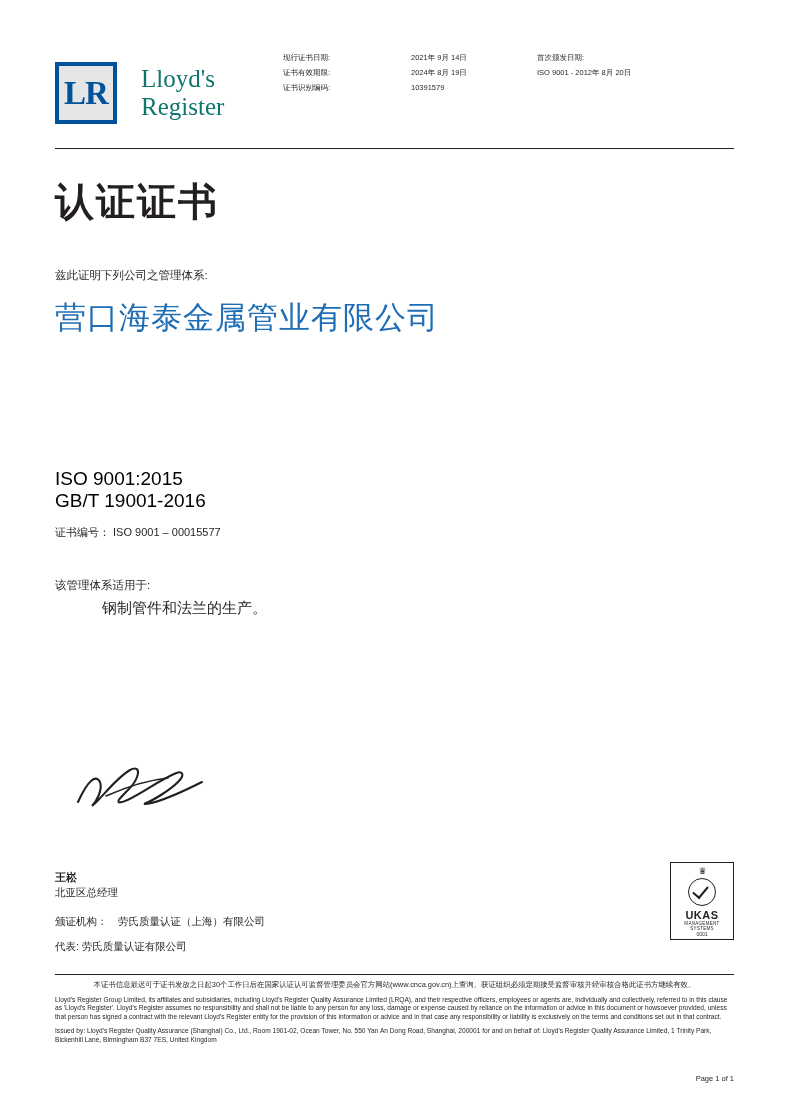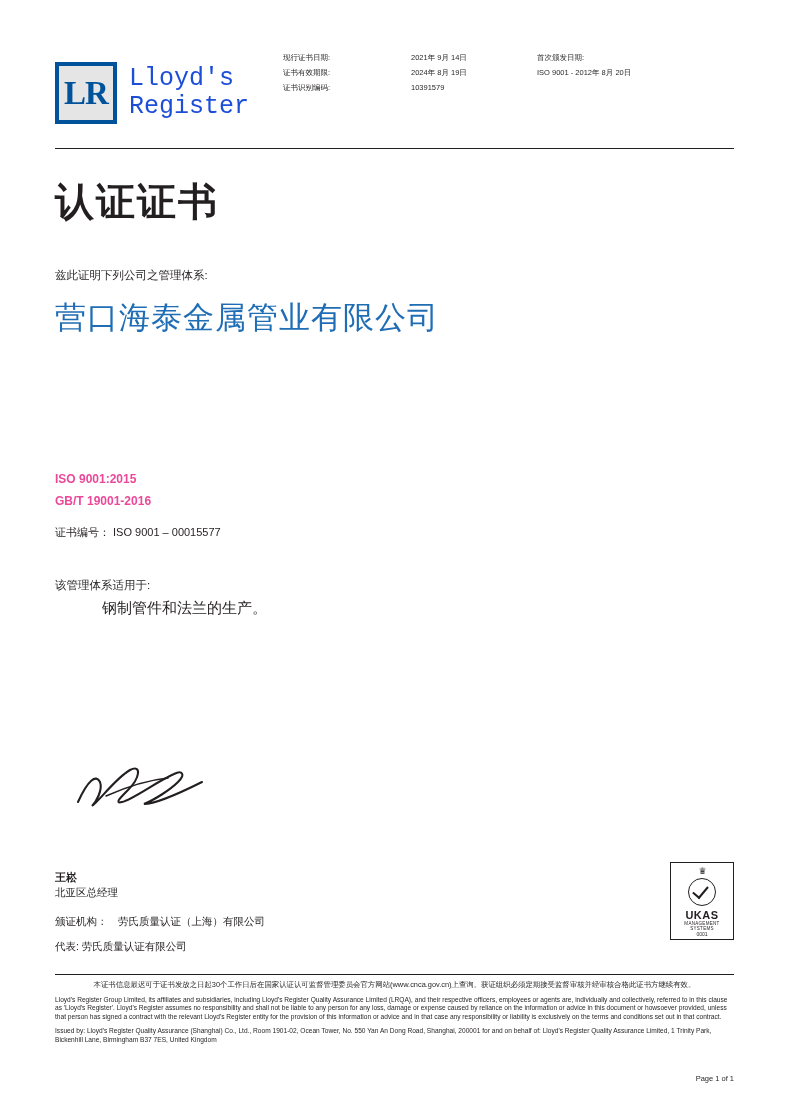--- a/index.html
+++ b/index.html
@@ -54,25 +54,25 @@
     display: flex;
     align-items: center;
     justify-content: center;
     font-family: "Liberation Serif", serif;
     font-weight: bold;
     font-size: 33px;
     color: #00529b;
     letter-spacing: -1px;
   }
   .logo-text {
-    margin-left: 12px;
-    font-family: Liberation Mono, monospace;
+    margin-left: 24px;
+    font-family: Liberation Serif, serif;
     font-size: 25px;
     line-height: 1.12;
-    color: #1d4ed8;
+    color: #0f766e;
     font-weight: normal;
   }
   .logo-text div { white-space: nowrap; }
 
   .meta {
     position: absolute;
     left: 283px;
     top: 50px;
     font-size: 7.5px;
     line-height: 1.0;
@@ -136,24 +136,24 @@
     left: 55px;
     top: 363px;
     font-size: 11px;
     line-height: 23px;
     color: #231f20;
   }
   .standards {
     position: absolute;
     left: 55px;
     top: 468px;
-    font-size: 12px;
-    font-weight: bold;
+    font-size: 19px;
+    font-weight: normal;
     line-height: 22px;
-    color: #ec4899;
+    color: #000000;
   }
   .cert-no {
     position: absolute;
     left: 55px;
     top: 525px;
     font-size: 11px;
     color: #231f20;
   }
   .scope-head {
     position: absolute;

